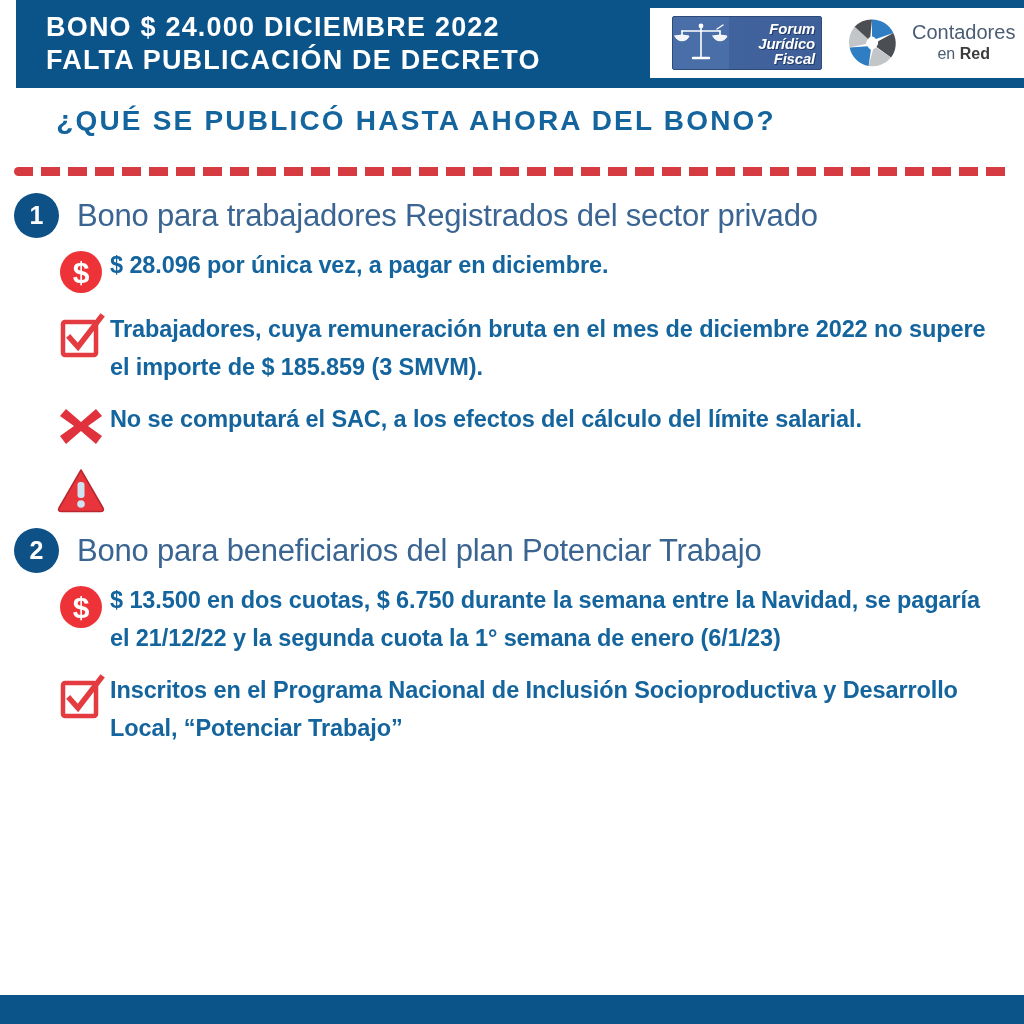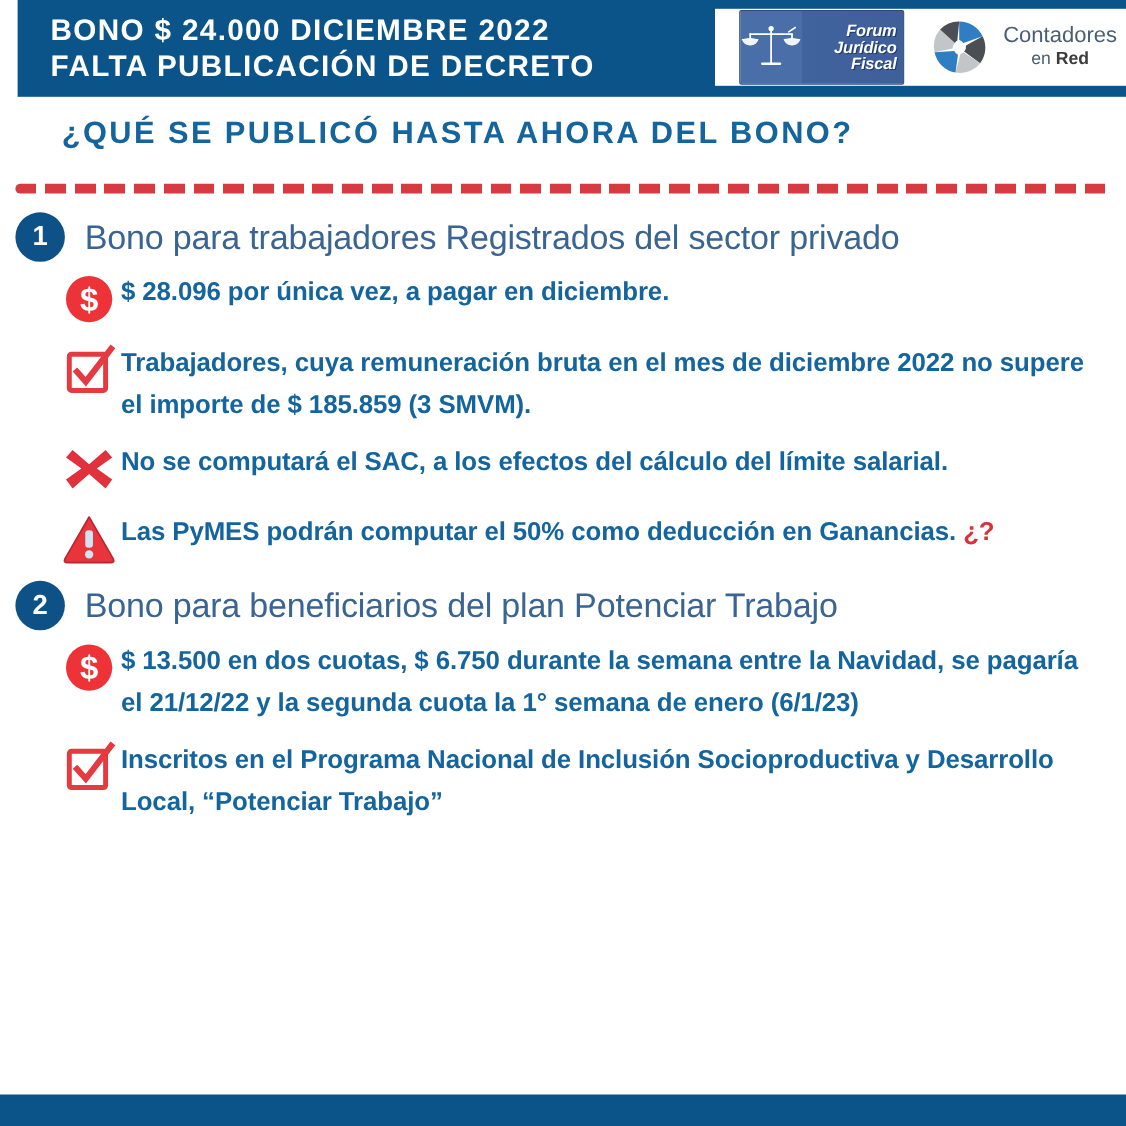--- a/index.html
+++ b/index.html
@@ -46,21 +46,21 @@
     height: 70px;
     background: #ffffff;
     display: flex;
     align-items: center;
   }
 
   
   .fjf {
     margin-left: 22px;
     width: 150px;
-    height: 68px;
+    height: 54px;
     background: linear-gradient(90deg, #4a6ea8 0%, #4a6ea8 38%, #41639d 38%, #3f5f99 100%);
     border: 1px solid #2e4a7a;
     border-radius: 2px;
     display: flex;
     align-items: center;
     box-sizing: border-box;
   }
   .fjf-scales { width: 56px; height: 46px; flex: 0 0 56px; }
   .fjf-words {
     flex: 1;
@@ -278,21 +278,20 @@
     </div>
 
     <div class="bullet">
       <div class="bullet-icon">
         <svg class="ic-warn" viewBox="0 0 50 48">
           <path d="M25 4 L47 42 Q48.5 45.5 44.5 45.5 L5.5 45.5 Q1.5 45.5 3 42 Z" fill="#e8353c" stroke="#b8272f" stroke-width="1.5" stroke-linejoin="round"></path>
           <rect x="21.5" y="16" width="7" height="16" rx="3" fill="#cfe3f2"></rect>
           <circle cx="25" cy="38" r="3.8" fill="#cfe3f2"></circle>
         </svg>
       </div>
-      <div class="bullet-text"><span>Las PyMES podrán computar el 50% como deducción en Ganancias. </span><span class="q-red">¿?</span></div>
     </div>
 
   </div>
 
   <div class="sec-head" style="margin-top:4px;">
     <div class="badge">2</div>
     <div class="sec-title">Bono para beneficiarios del plan Potenciar Trabajo</div>
   </div>
 
   <div class="bullets">

